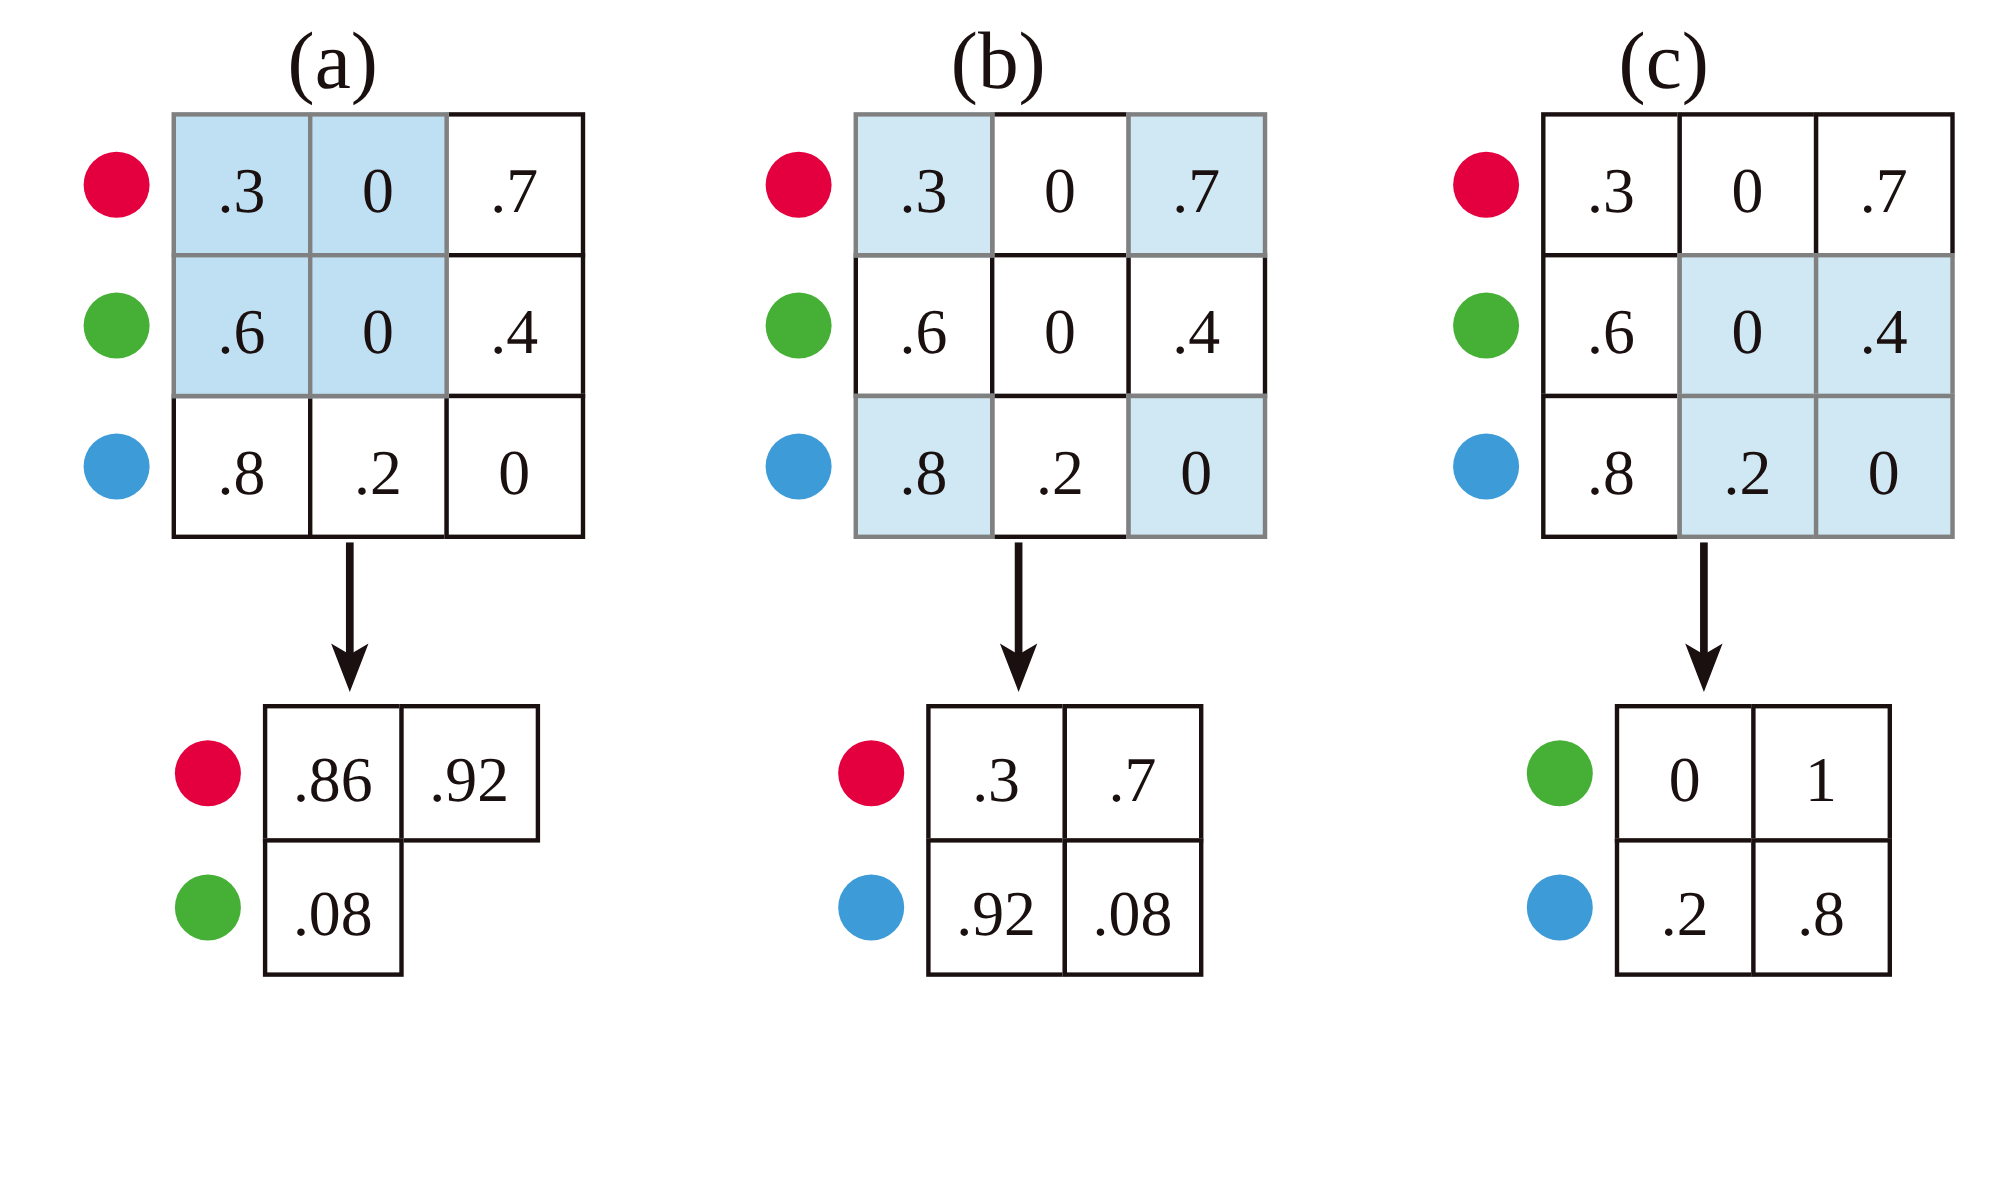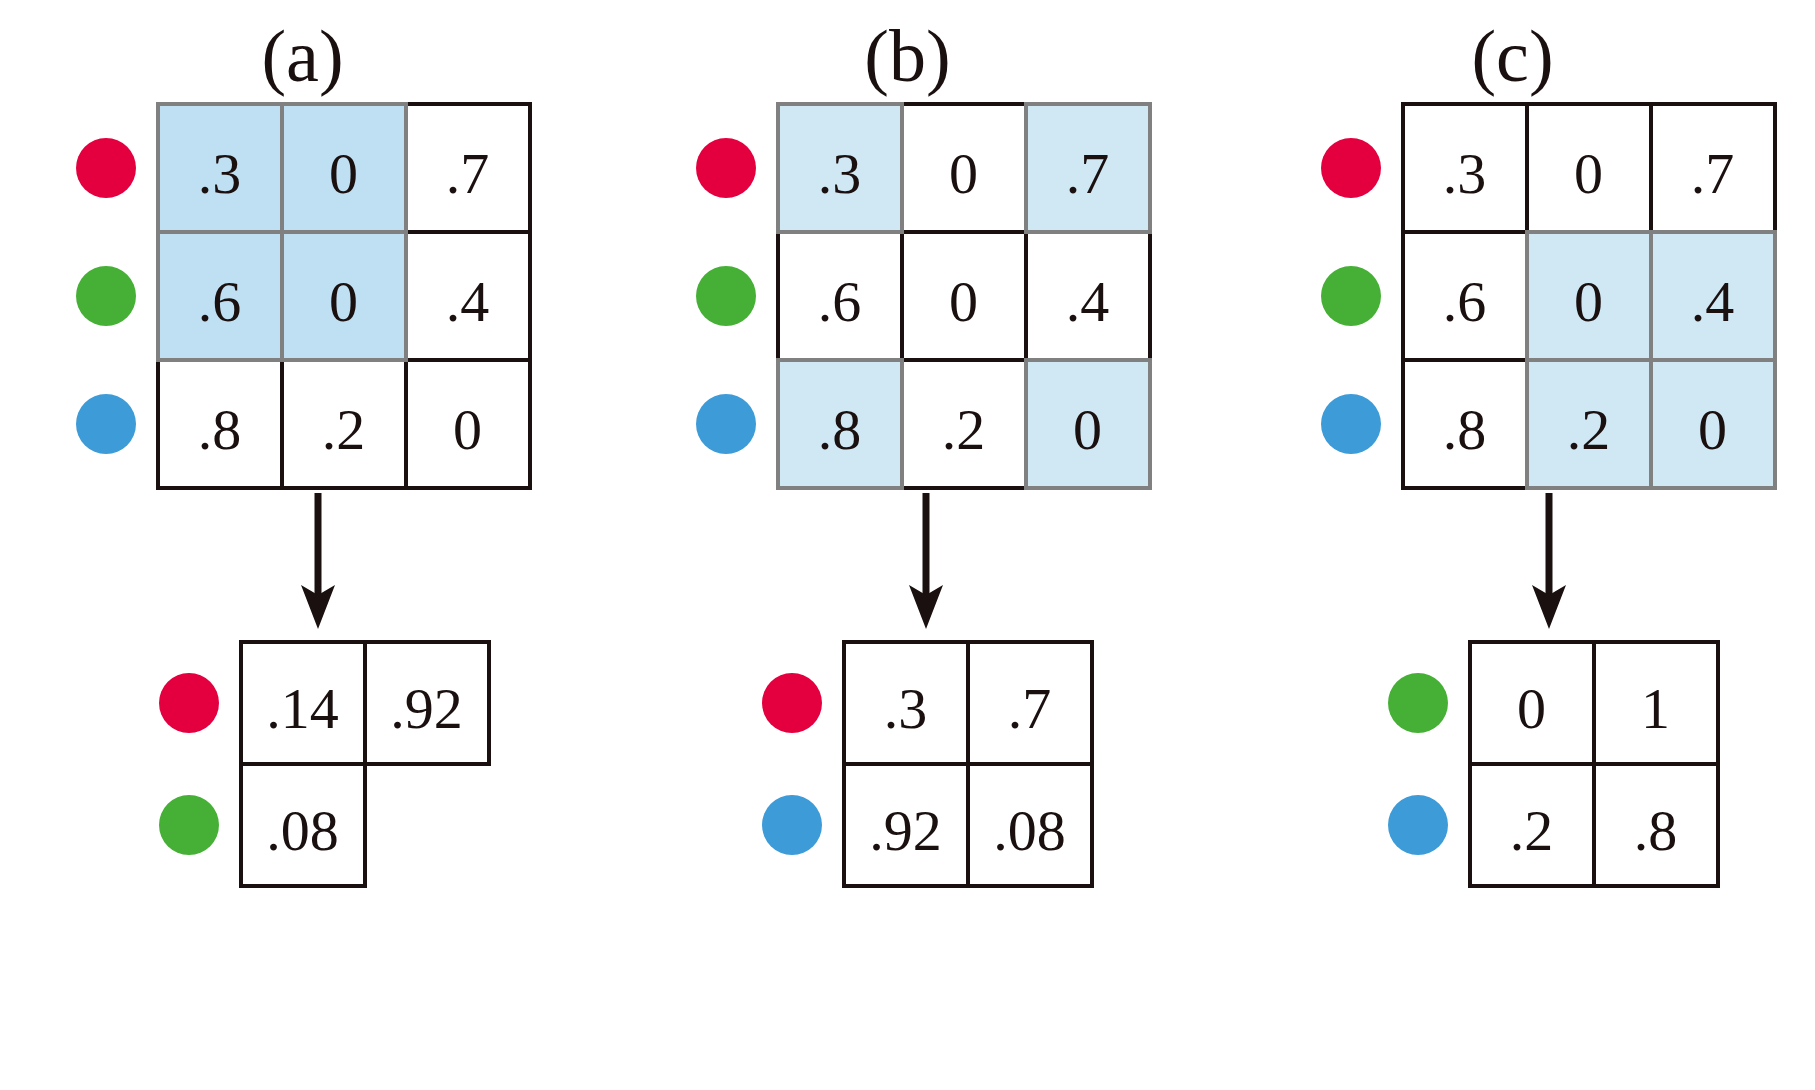--- a/index.html
+++ b/index.html
@@ -218,21 +218,21 @@
       <div class="dot-column two">
         <div class="dot-slot">
           <span class="dot" style="background:#e4003f"></span>
         </div>
         <div class="dot-slot">
           <span class="dot" style="background:#45b035"></span>
         </div>
       </div>
       <div class="grid grid2">
         <div class="cell">
-            <span class="val">.14</span>
+            <span class="val">.86</span>
           </div>
         <div class="cell">
             <span class="val">.92</span>
           </div>
         <div class="cell">
             <span class="val">.08</span>
           </div>
       </div>
     </div>
   </div>

